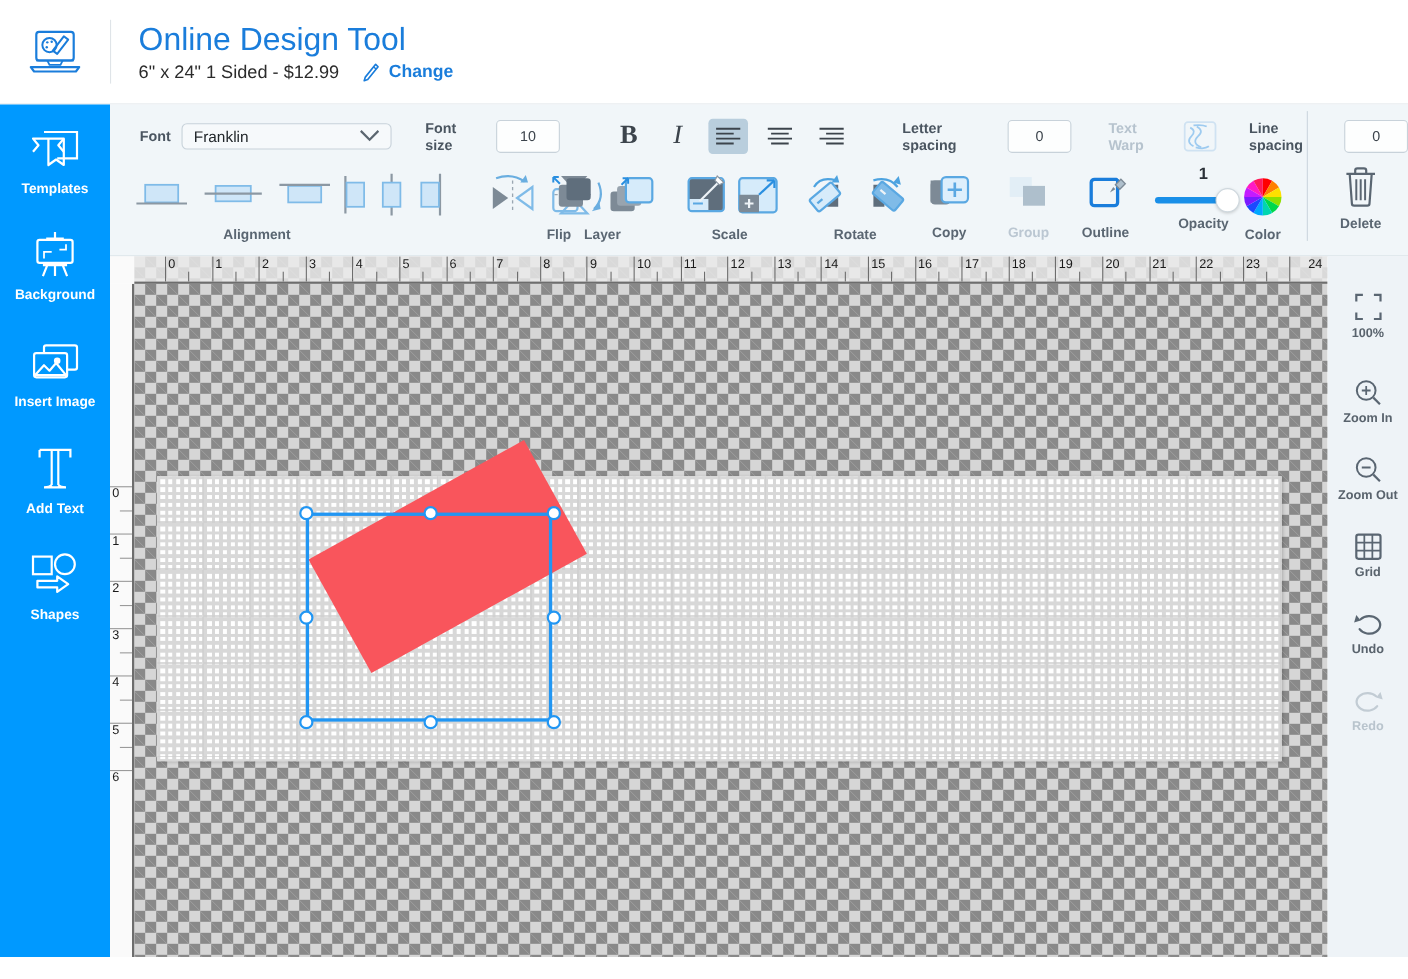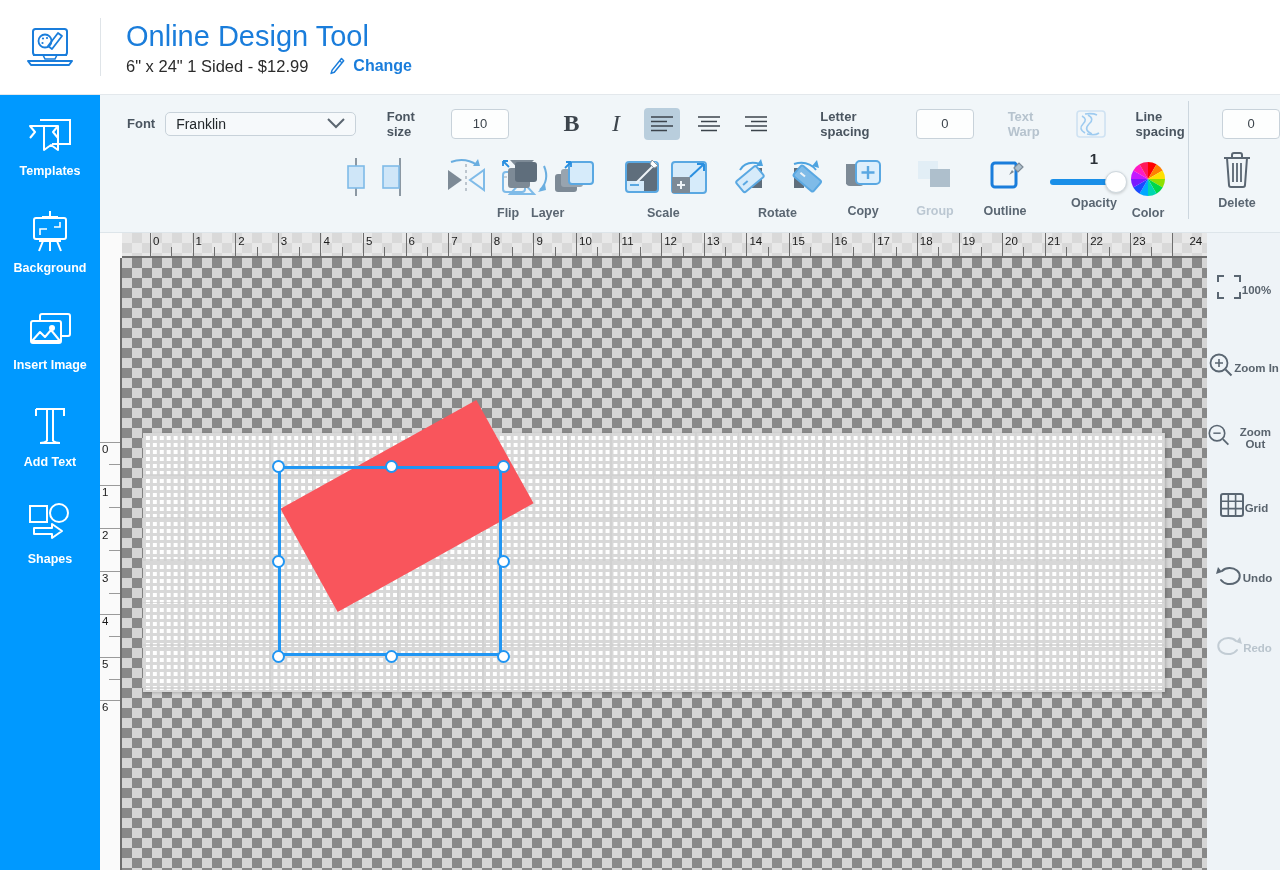--- a/index.html
+++ b/index.html
@@ -102,21 +102,21 @@
   .icon-row { display: flex; align-items: center; }
 
   .vdiv { position: absolute; width: 1px; background: #ccd6de; }
 
   
   .rightbar {
     position: absolute; left: 1207px; top: 233px; width: 73px; height: 637px;
     background: #eef3f7;
   }
   .rb-item {
-    display: flex; flex-direction: row; align-items: center; justify-content: center;
+    display: flex; flex-direction: column; align-items: center; justify-content: center;
     height: 60px; margin-top: 6px; cursor: pointer; text-align: center;
   }
   .rb-label { font-size: 11.5px; color: #59636d; font-weight: bold; margin-top: 5px; }
   .rb-label.dim { color: #b9c4cd; }
 
   
   .canvas-wrap {
     position: absolute; left: 100px; top: 233px; width: 1107px; height: 637px;
     overflow: hidden;
   }
@@ -356,20 +356,47 @@
       <div class="lbl">Line spacing</div>
       <div class="num-box">
         <span>0</span>
       </div>
     </div>
 
     <div class="vdiv" style="left:1088px; top:6px; height:118px;"></div>
 
     <div class="tb-row2">
 
+      <div class="tool" style="left:18px; top:2px;">
+        <div class="tool-ico icon-row">
+          <svg width="240" height="46" viewBox="0 0 240 46">
+
+            <g>
+              <rect x="14" y="14" width="30" height="16" fill="#cfe6f8" stroke="#7fbbe8" stroke-width="1.6"></rect>
+              <path d="M6 31 h46" stroke="#8c98a3" stroke-width="2"></path>
+            </g>
+
+            <g>
+              <rect x="78" y="15" width="32" height="14" fill="#cfe6f8" stroke="#7fbbe8" stroke-width="1.6"></rect>
+              <path d="M68 22 h52" stroke="#8c98a3" stroke-width="2"></path>
+            </g>
+
+            <g>
+              <rect x="144" y="15" width="30" height="15" fill="#cfe6f8" stroke="#7fbbe8" stroke-width="1.6"></rect>
+              <path d="M136 14 h46" stroke="#8c98a3" stroke-width="2"></path>
+            </g>
+
+            <g>
+              <path d="M196 6 v34" stroke="#8c98a3" stroke-width="2"></path>
+              <rect x="197" y="12" width="16" height="22" fill="#cfe6f8" stroke="#7fbbe8" stroke-width="1.6"></rect>
+            </g>
+          </svg>
+        </div>
+        <div class="tool-label" style="position:absolute; left:85px; top:48px;">Alignment</div>
+      </div>
 
       <div class="tool" style="left:240px; top:2px;">
         <div class="tool-ico">
           <svg width="32" height="46" viewBox="0 0 32 46">
             <path d="M16 4 v38" stroke="#8c98a3" stroke-width="2"></path>
             <rect x="8" y="12" width="16" height="22" fill="#cfe6f8" stroke="#7fbbe8" stroke-width="1.6"></rect>
           </svg>
         </div>
       </div>
       <div class="tool" style="left:275px; top:2px;">

